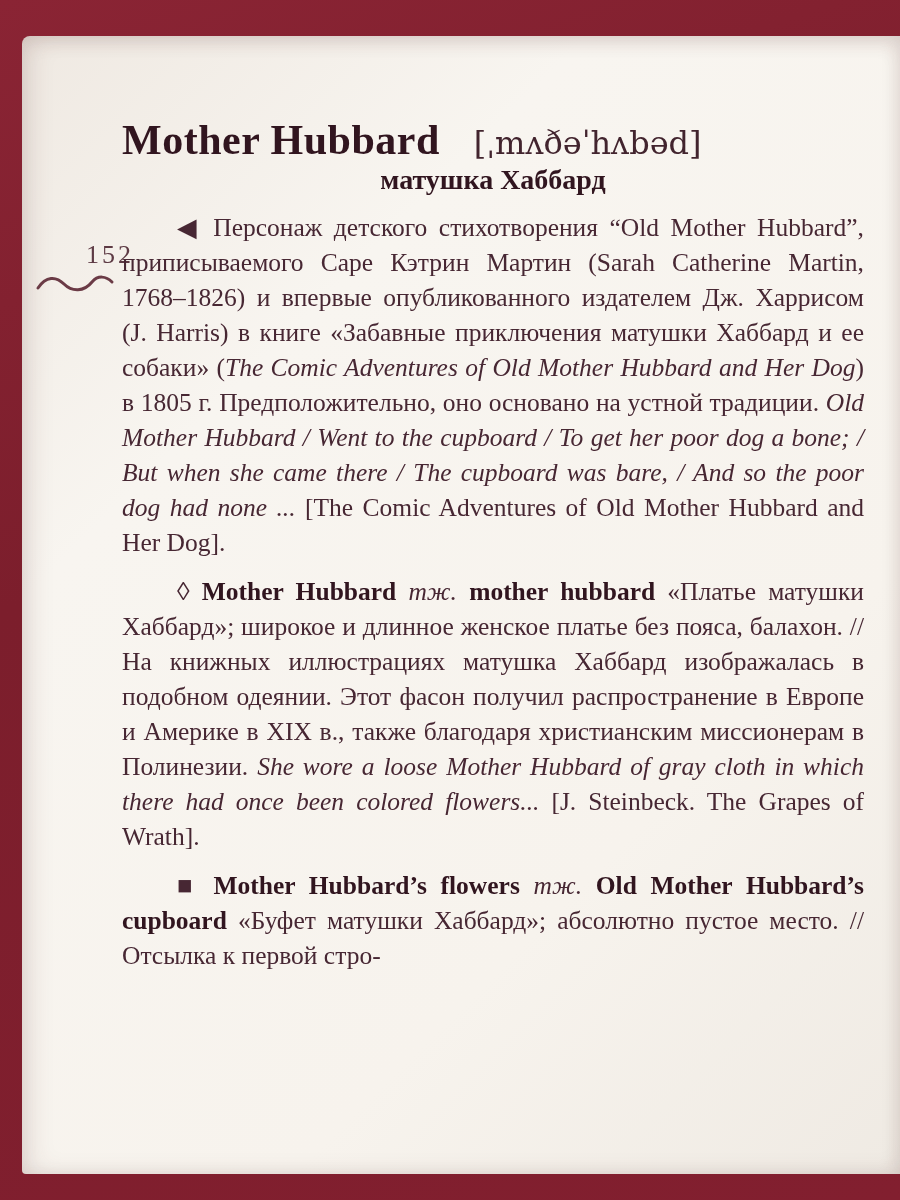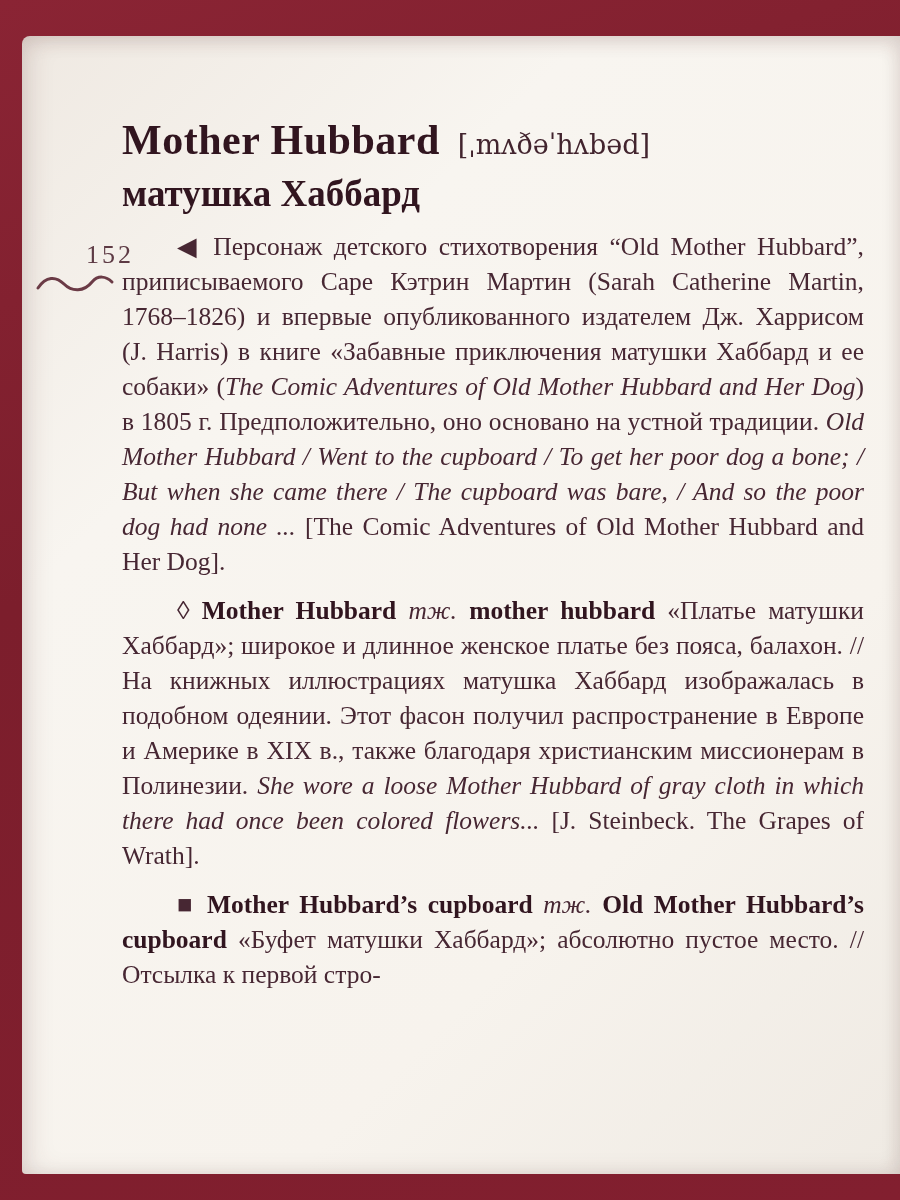--- a/index.html
+++ b/index.html
@@ -52,30 +52,31 @@
   }
   .entry { margin-top: 34px; }
   .headword-line { white-space: nowrap; }
   .headword {
     font-size: 42px;
     font-weight: bold;
     color: #31151f;
     letter-spacing: 0.5px;
   }
   .phonetic {
-    font-size: 27px;
-    margin-left: 14px;
+    font-size: 32px;
+    margin-left: 30px;
     font-family: "DejaVu Serif", serif;
     color: #42242e;
   }
   .translation {
-    font-size: 37px;
+    font-size: 28px;
     font-weight: bold;
     color: #31151f;
-    margin-top: 8px;
+    margin-top: 0;
+    text-align: center;
   }
   .para {
     font-size: 25.5px;
     line-height: 35px;
     text-align: justify;
     text-indent: 55px;
     color: #472733;
     margin-top: 14px;
   }
   .para:first-of-type { margin-top: 8px; }
@@ -104,17 +105,17 @@
         <span class="headword">Mother Hubbard</span>
         <span class="phonetic">[ˌmʌðəˈhʌbəd]</span>
       </div>
 
       <div class="translation">матушка Хаббард</div>
 
       <div class="para" lang="ru"><span>◀ Персонаж детского стихотворения “Old Mother Hubbard”, приписываемого Саре Кэтрин Мартин (Sarah Catherine Martin, 1768–1826) и впервые опубликованного издателем Дж. Харрисом (J. Harris) в книге «Забавные приключения матушки Хаббард и ее собаки» (</span><span class="seg-i">The Comic Adventures of Old Mother Hubbard and Her Dog</span><span>) в 1805 г. Предположительно, оно основано на устной традиции. </span><span class="seg-i">Old Mother Hubbard / Went to the cupboard / To get her poor dog a bone; / But when she came there / The cupboard was bare, / And so the poor dog had none ... </span><span>[The Comic Adventures of Old Mother Hubbard and Her Dog].</span></div>
 
       <div class="para" lang="ru"><span>◊ </span><span class="seg-b">Mother Hubbard</span><span class="seg-i"> тж. </span><span class="seg-b">mother hubbard</span><span> «Платье матушки Хаббард»; широкое и длинное женское платье без пояса, балахон. // На книжных иллюстрациях матушка Хаббард изображалась в подобном одеянии. Этот фасон получил распространение в Европе и Америке в XIX в., также благодаря христианским миссионерам в Полинезии. </span><span class="seg-i">She wore a loose Mother Hubbard of gray cloth in which there had once been colored flowers... </span><span>[J. Steinbeck. The Grapes of Wrath].</span></div>
 
-      <div class="para" lang="ru"><span>■ </span><span class="seg-b">Mother Hubbard’s cupboard</span><span class="seg-i"> тж. </span><span class="seg-b">Old Mother Hubbard’s cupboard</span><span> «Буфет матушки Хаббард»; абсолютно пустое место. // Отсылка к первой стро-</span></div>
+      <div class="para" lang="ru"><span>■ </span><span class="seg-b">Mother Hubbard’s flowers</span><span class="seg-i"> тж. </span><span class="seg-b">Old Mother Hubbard’s cupboard</span><span> «Буфет матушки Хаббард»; абсолютно пустое место. // Отсылка к первой стро-</span></div>
 
     </div>
   </div>
 </div>
 
 </body></html>

